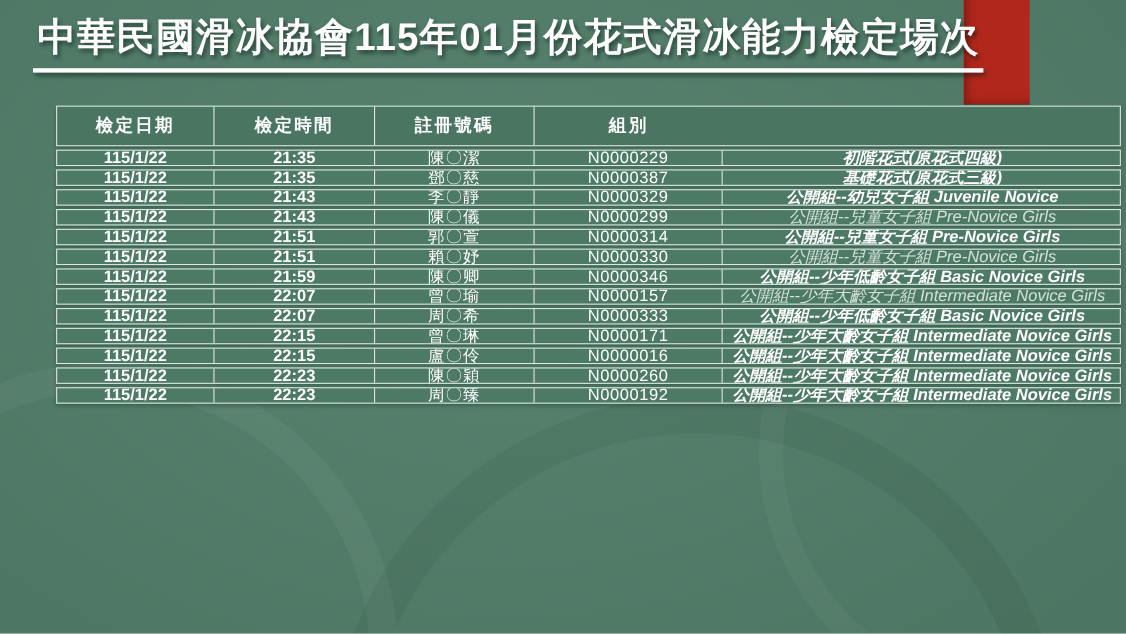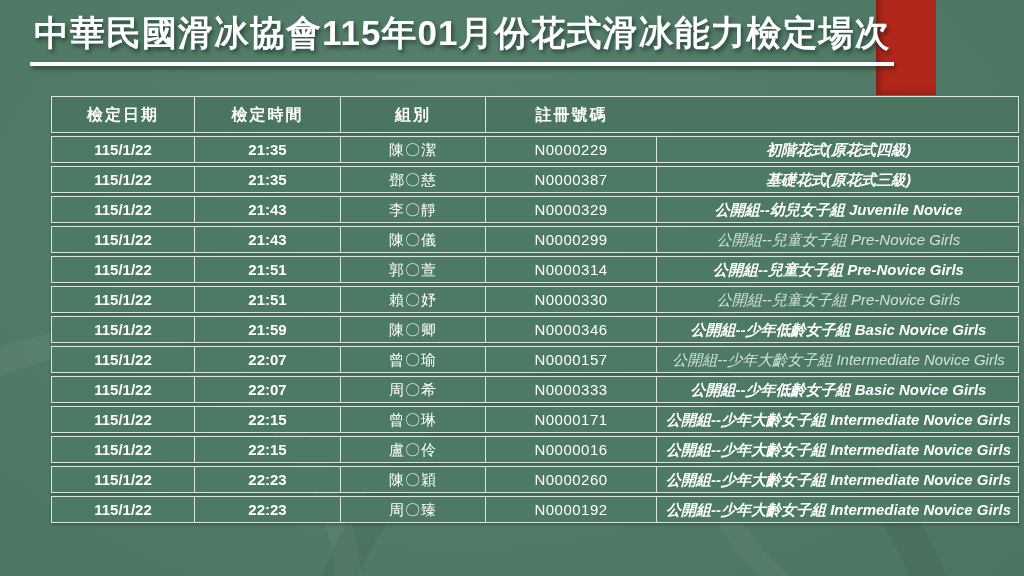--- a/index.html
+++ b/index.html
@@ -53,21 +53,21 @@
   .row{
     display:grid;
     grid-template-columns:143px 146px 145px 171px 363px;
     box-sizing:border-box;
     border:1.5px solid var(--border);
     background:var(--cell);
     margin-bottom:3px;
     box-shadow:0 2px 3px rgba(10,25,18,0.28);
   }
   .row.head{height:37px;background:var(--header);}
-  .row.body{height:27px;}
+  .row.body{height:15px;}
   .cell{
     display:flex;align-items:center;justify-content:center;
     box-sizing:border-box;
     border-right:1.5px solid var(--border);
     color:var(--text);
     font-size:15px;font-weight:700;line-height:1;
     white-space:nowrap;overflow:hidden;
   }
   .cell:last-child{border-right:none;}
   .row.head .cell{font-size:16px;letter-spacing:2px;}
@@ -87,22 +87,22 @@
   <div class="red-bar"></div>
 
   <h1 class="title">
     <span class="title-text">中華民國滑冰協會115年01月份花式滑冰能力檢定場次</span>
   </h1>
 
   <div class="table">
     <div class="row head">
       <div class="cell">檢定日期</div>
       <div class="cell">檢定時間</div>
+      <div class="cell">註冊號碼</div>
       <div class="cell">組別</div>
-      <div class="cell">註冊號碼</div>
     </div>
 
     <div id="rows">
       <div class="row body">
         <div class="cell date">115/1/22</div>
         <div class="cell time">21:35</div>
         <div class="cell name">陳〇潔</div>
         <div class="cell reg">N0000229</div>
         <div class="cell group">初階花式(原花式四級)</div>
       </div>

